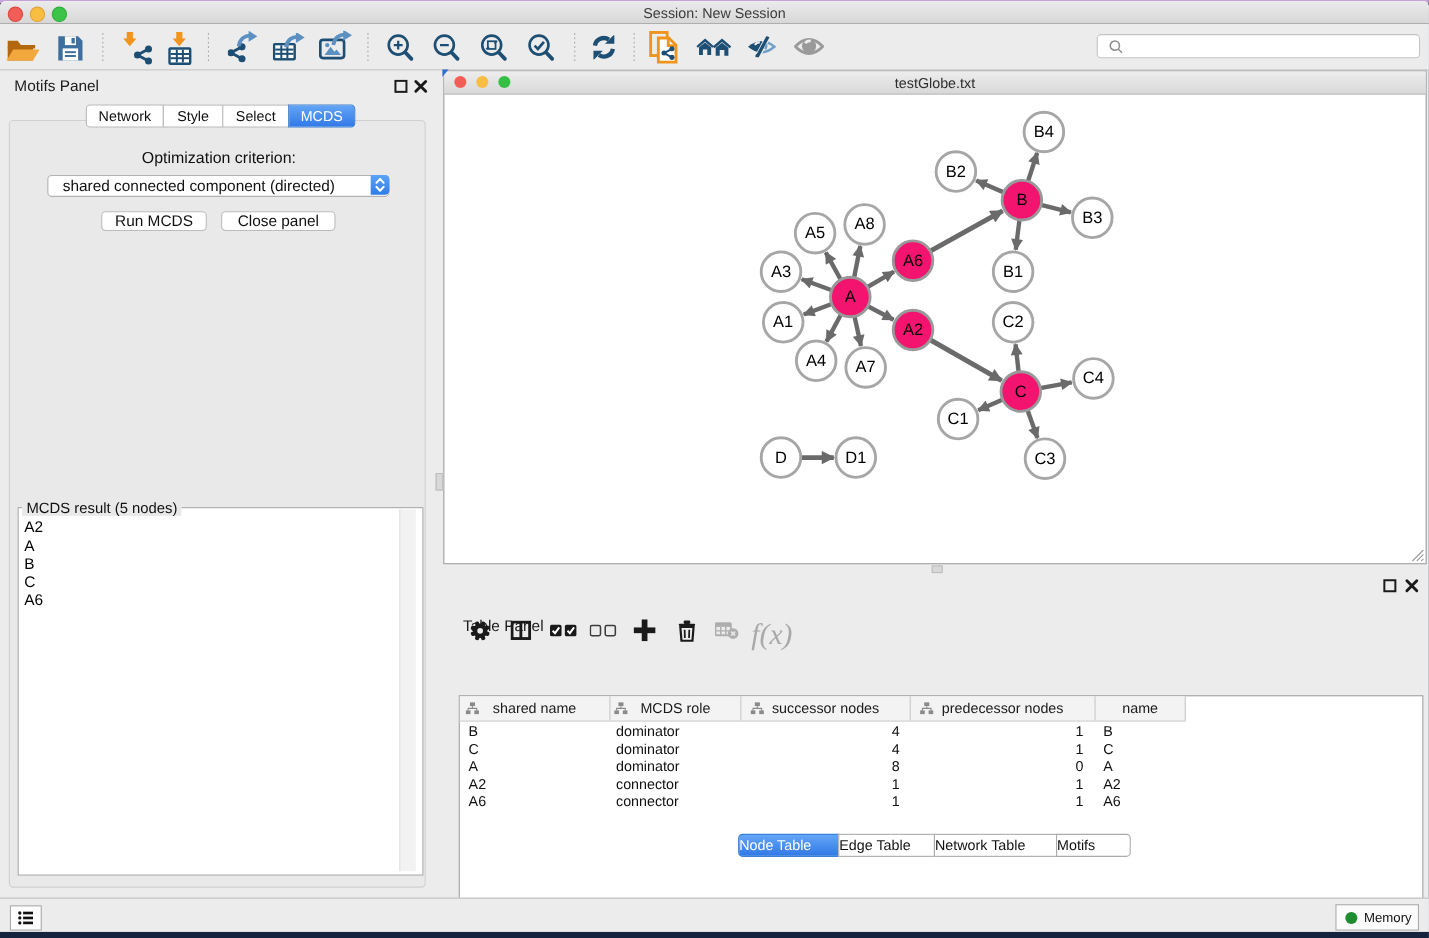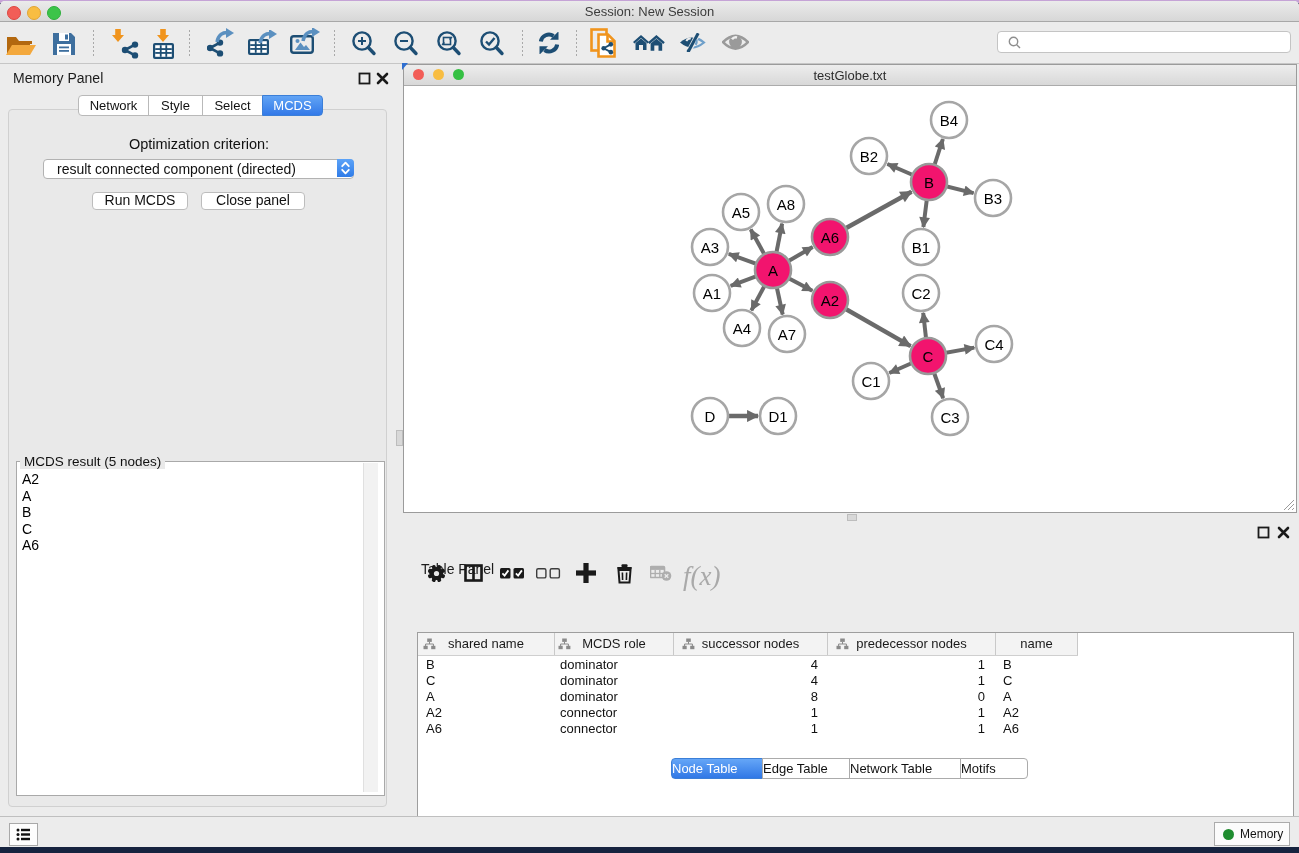--- a/index.html
+++ b/index.html
@@ -221,33 +221,33 @@
       <path d="M1,9.5 Q13,-0.5 25,9.5 Q13,19.5 1,9.5 Z" fill="none" stroke="#6fa0ca" stroke-width="2.2" clip-path="url(#esr)"></path>
       <path d="M16.6,11.8 Q18.2,9.5 17.6,6.8" fill="none" stroke="#6fa0ca" stroke-width="2.1"></path>
     </svg>
     <svg class="abs" style="left:722px;top:12px" width="27" height="17" viewBox="0 0 27 17">
       <path d="M1,8.2 Q13.5,-4.5 26,8.2 Q13.5,21 1,8.2 Z" fill="none" stroke="#9a9a9a" stroke-width="2.6"></path>
       <circle cx="13.5" cy="8" r="6.4" fill="#9a9a9a"></circle>
       <path d="M10,5.2 Q12,2.6 15,3.4" fill="none" stroke="#efefef" stroke-width="2.6"></path>
     </svg>
 </div>
 
-<div class="abs" id="cp-title">Memory Panel</div>
+<div class="abs" id="cp-title">Motifs Panel</div>
 <svg class="abs" style="left:358px;top:72px" width="32" height="14" viewBox="0 0 32 14">
   <rect x="1.5" y="1.5" width="10" height="10" fill="none" stroke="#1a1a1a" stroke-width="1.8"></rect>
   <path d="M20 2 L29 11 M29 2 L20 11" stroke="#1a1a1a" stroke-width="2.6" stroke-linecap="round"></path>
 </svg>
 <div class="abs" id="cp-inner"></div>
 <div class="abs tabbtn" style="left:78px;width:69px;border-radius:4px 0 0 4px;">Network</div>
 <div class="abs tabbtn" style="left:148px;width:53px;">Style</div>
 <div class="abs tabbtn" style="left:202px;width:59px;">Select</div>
 <div class="abs tabbtn" id="tab-mcds" style="left:262px;width:59px;border-radius:0 4px 4px 0;">MCDS</div>
 <div class="abs" id="opt-label">Optimization criterion:</div>
 <div class="abs" id="dropdown">
-  <div class="abs" id="dd-text">result connected component (directed)</div>
+  <div class="abs" id="dd-text">shared connected component (directed)</div>
   <div class="abs" id="dd-spin">
     <svg width="17" height="18" viewBox="0 0 17 18">
       <path d="M5.2 7.2 L8.5 3.6 L11.8 7.2" fill="none" stroke="#fff" stroke-width="1.8" stroke-linecap="round" stroke-linejoin="round"></path>
       <path d="M5.2 10.8 L8.5 14.4 L11.8 10.8" fill="none" stroke="#fff" stroke-width="1.8" stroke-linecap="round" stroke-linejoin="round"></path>
     </svg>
   </div>
 </div>
 <div class="abs pbtn" style="left:92px;width:94px;">Run MCDS</div>
 <div class="abs pbtn" style="left:201px;width:102px;">Close panel</div>
 <div class="abs" id="fieldset"></div>

